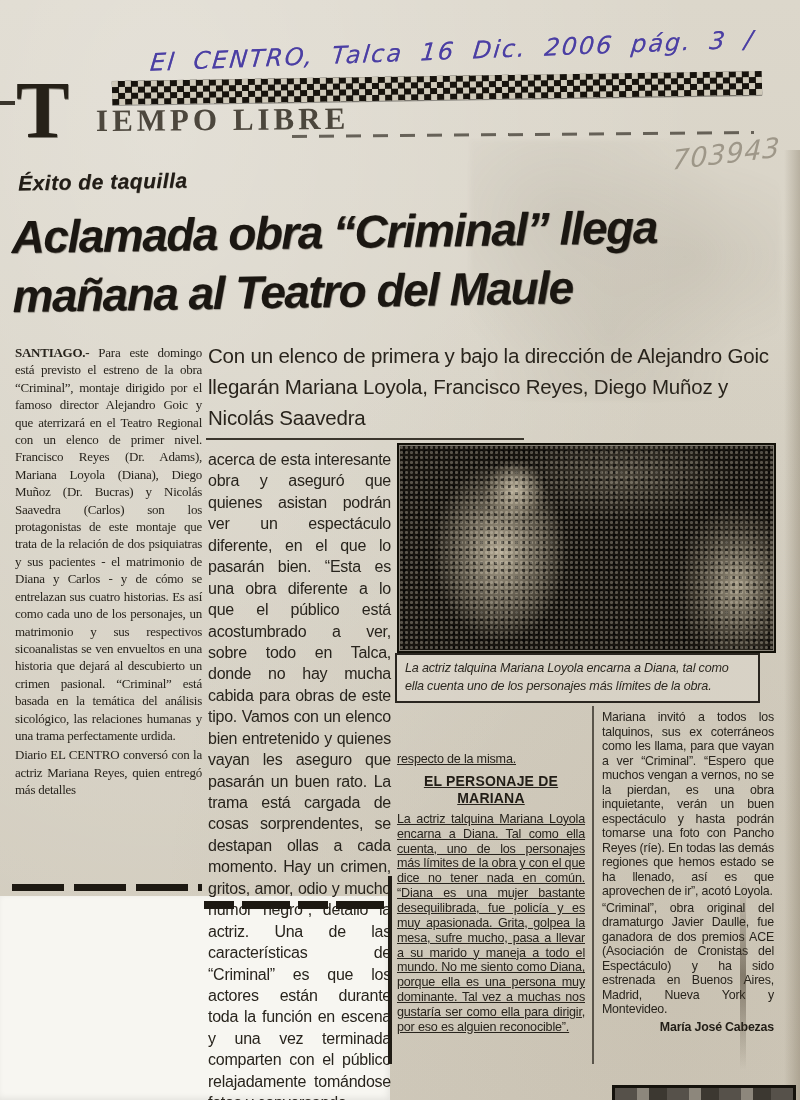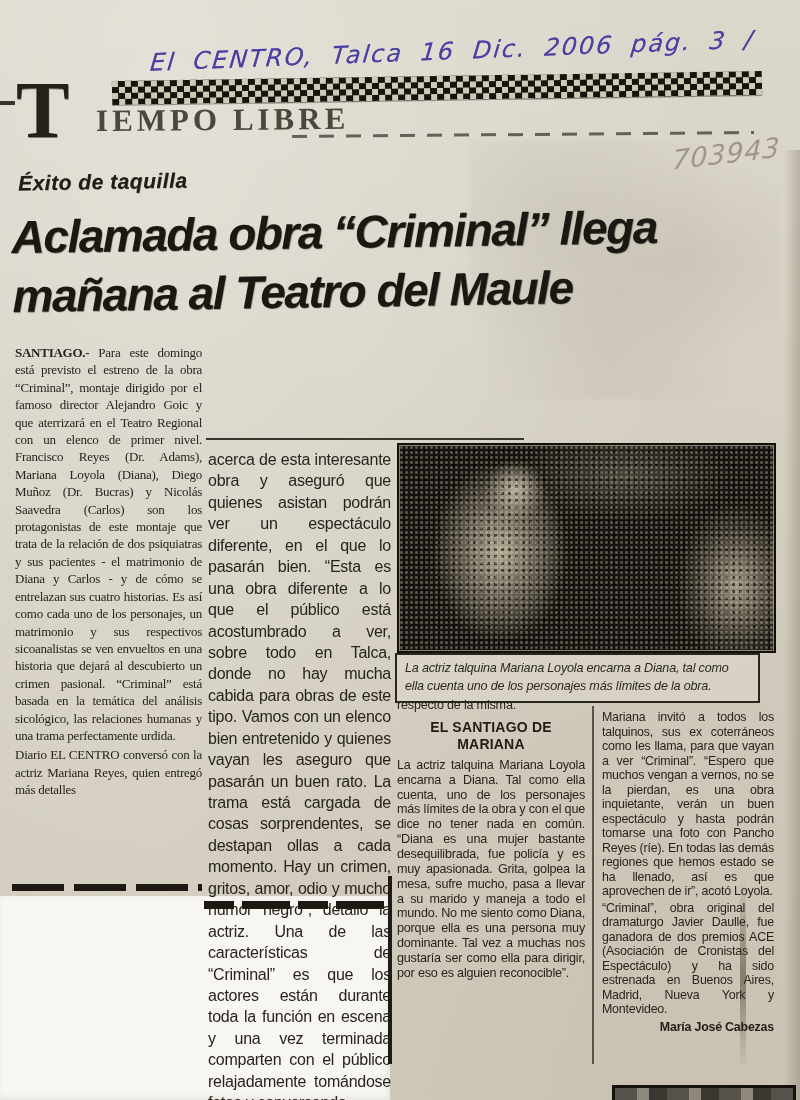--- a/index.html
+++ b/index.html
@@ -85,21 +85,21 @@
   .lead{
     left:208px;top:341px;width:562px;
     font-size:20.5px;line-height:1.5;color:#29241c;letter-spacing:-.2px;
   }
   .lead-rule{left:206px;top:438px;width:318px;height:2px;background:#3b362d;}
 
   
   .col{ text-align:justify; }
   .col1{left:15px;top:344px;width:187px;font-size:13px;line-height:1.34;letter-spacing:-.25px;font-family:Liberation Serif, serif;}
   .col2{left:208px;top:449px;width:183px;font-size:16px;line-height:1.34;letter-spacing:-.25px;z-index:3;}
-  .col3{left:397px;top:698px;width:188px;font-size:12.6px;line-height:1.18;letter-spacing:-.2px;}
+  .col3{left:397px;top:752px;width:188px;font-size:12.6px;line-height:1.18;letter-spacing:-.2px;text-decoration:underline;}
   .col4{left:602px;top:710px;width:172px;font-size:12.4px;line-height:1.17;letter-spacing:-.2px;}
   .col p{margin:0 0 2px 0;}
   .lead-in{font-weight:700;}
   .subhead{
     text-align:center;font-weight:700;font-size:14px;line-height:1.25;
     margin:6px 8px 4px 8px !important;letter-spacing:.2px;color:#211d16;
   }
   .byline{font-weight:700;text-align:right;margin-top:3px !important;color:#211d16;}
 
   
@@ -159,39 +159,40 @@
 
   <div class="abs pencil">703943</div>
 
   <div class="abs kicker">Éxito de taquilla</div>
 
   <div class="abs headline">
     <span style="display:block">Aclamada obra “Criminal” llega</span>
     <span style="display:block">mañana al Teatro del Maule</span>
   </div>
 
+  <div class="abs lead txt">Con un elenco de primera y bajo la dirección de Alejandro Goic llegarán Mariana Loyola, Francisco Reyes, Diego Muñoz y Nicolás Saavedra</div>
   <div class="abs lead-rule"></div>
 
   <div class="abs col col1 txt">
     <p><span class="lead-in">SANTIAGO.-</span><span> Para este domingo está previsto el estreno de la obra “Criminal”, montaje dirigido por el famoso director Alejandro Goic y que aterrizará en el Teatro Regional con un elenco de primer nivel. Francisco Reyes (Dr. Adams), Mariana Loyola (Diana), Diego Muñoz (Dr. Bucras) y Nicolás Saavedra (Carlos) son los protagonistas de este montaje que trata de la relación de dos psiquiatras y sus pacientes - el matrimonio de Diana y Carlos - y de cómo se entrelazan sus cuatro historias. Es así como cada uno de los personajes, un matrimonio y sus respectivos sicoanalistas se ven envueltos en una historia que dejará al descubierto un crimen pasional. “Criminal” está basada en la temática del análisis sicológico, las relaciones humanas y una trama perfectamente urdida.</span></p>
     <p>Diario EL CENTRO conversó con la actriz Mariana Reyes, quien entregó más detalles</p>
   </div>
 
   <div class="abs col col2 txt">
     <p>acerca de esta interesante obra y aseguró que quienes asistan podrán ver un espectáculo diferente, en el que lo pasarán bien. “Esta es una obra diferente a lo que el público está acostumbrado a ver, sobre todo en Talca, donde no hay mucha cabida para obras de este tipo. Vamos con un elenco bien entretenido y quienes vayan les aseguro que pasarán un buen rato. La trama está cargada de cosas sorprendentes, se destapan ollas a cada momento. Hay un crimen, gritos, amor, odio y mucho humor negro”, detalló la actriz. Una de las características de “Criminal” es que los actores están durante toda la función en escena y una vez terminada comparten con el público relajadamente tomándose fotos y conversando</p>
   </div>
 
   <div class="abs photo"></div>
   <div class="abs caption-box">
     <span>La actriz talquina Mariana Loyola encarna a Diana, tal como ella cuenta uno de los personajes más límites de la obra.</span>
   </div>
 
   <div class="abs col col3 txt">
     <p>respecto de la misma.</p>
-    <p class="subhead">EL SANTIAGO DE MARIANA</p>
+    <p class="subhead">EL PERSONAJE DE MARIANA</p>
     <p>La actriz talquina Mariana Loyola encarna a Diana. Tal como ella cuenta, uno de los personajes más límites de la obra y con el que dice no tener nada en común. “Diana es una mujer bastante desequilibrada, fue policía y es muy apasionada. Grita, golpea la mesa, sufre mucho, pasa a llevar a su marido y maneja a todo el mundo. No me siento como Diana, porque ella es una persona muy dominante. Tal vez a muchas nos gustaría ser como ella para dirigir, por eso es alguien reconocible”.</p>
   </div>
 
   <div class="abs col col4 txt">
     <p>Mariana invitó a todos los talquinos, sus ex coterráneos como les llama, para que vayan a ver “Criminal”. “Espero que muchos vengan a vernos, no se la pierdan, es una obra inquietante, verán un buen espectáculo y hasta podrán tomarse una foto con Pancho Reyes (ríe). En todas las demás regiones que hemos estado se ha llenado, así es que aprovechen de ir”, acotó Loyola.</p>
     <p>“Criminal”, obra original del dramaturgo Javier Daulle, fue ganadora de dos premios ACE (Asociación de Cronistas del Espectáculo) y ha sido estrenada en Buenos Aires, Madrid, Nueva York y Montevideo.</p>
     <p class="byline">María José Cabezas</p>
   </div>
 
   <div class="abs vrule-mid"></div>

